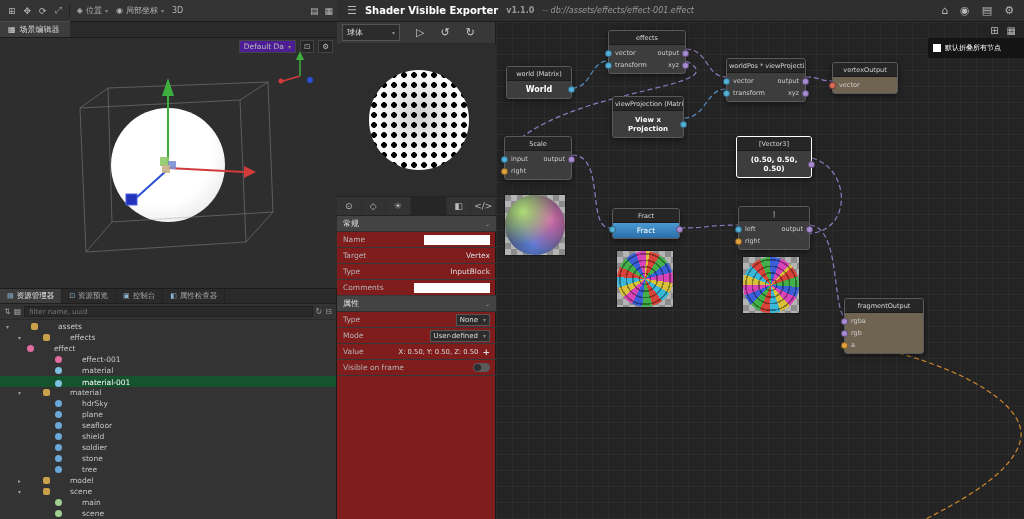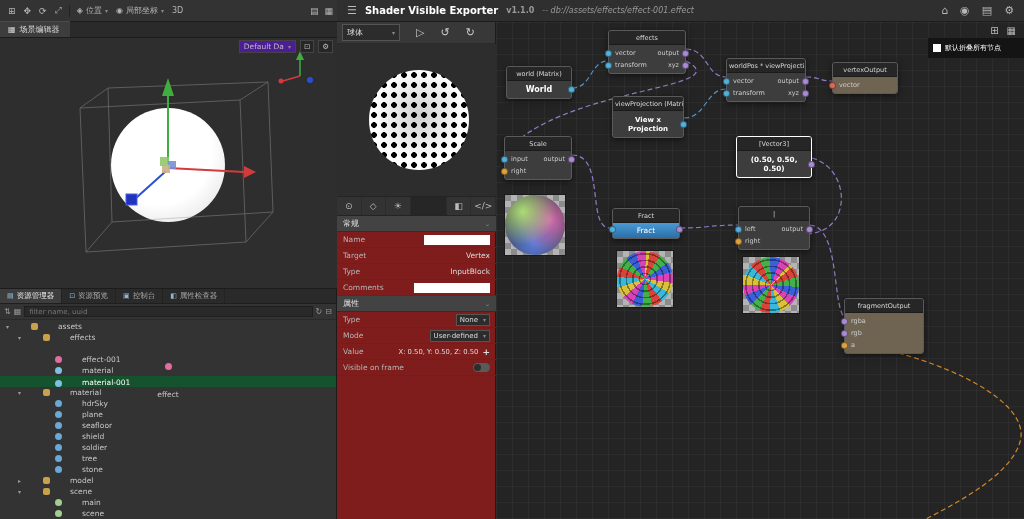--- a/index.html
+++ b/index.html
@@ -240,21 +240,21 @@
         <div class="tree-row" style="padding-left: 4px;">
           <span class="tw">▾</span>
           <span class="ti folder"></span>
           <span class="tl">assets</span>
         </div>
         <div class="tree-row" style="padding-left: 16px;">
           <span class="tw">▾</span>
           <span class="ti folder"></span>
           <span class="tl">effects</span>
         </div>
-        <div class="tree-row" style=" flex-direction: column;">
+        <div class="tree-row" style="">
           <span class="tw"></span>
           <span class="ti effect"></span>
           <span class="tl">effect</span>
         </div>
         <div class="tree-row" style="padding-left: 28px;">
           <span class="tw"></span>
           <span class="ti effect"></span>
           <span class="tl">effect-001</span>
         </div>
         <div class="tree-row" style="padding-left: 28px;">
@@ -293,26 +293,26 @@
           <span class="tl">shield</span>
         </div>
         <div class="tree-row" style="padding-left: 28px;">
           <span class="tw"></span>
           <span class="ti file"></span>
           <span class="tl">soldier</span>
         </div>
         <div class="tree-row" style="padding-left: 28px;">
           <span class="tw"></span>
           <span class="ti file"></span>
+          <span class="tl">stone</span>
+        </div>
+        <div class="tree-row" style="padding-left: 28px;">
+          <span class="tw"></span>
+          <span class="ti file"></span>
           <span class="tl">tree</span>
-        </div>
-        <div class="tree-row" style="padding-left: 28px;">
-          <span class="tw"></span>
-          <span class="ti file"></span>
-          <span class="tl">stone</span>
         </div>
         <div class="tree-row" style="padding-left: 16px;">
           <span class="tw">▸</span>
           <span class="ti folder"></span>
           <span class="tl">model</span>
         </div>
         <div class="tree-row" style="padding-left: 16px;">
           <span class="tw">▾</span>
           <span class="ti folder"></span>
           <span class="tl">scene</span>

